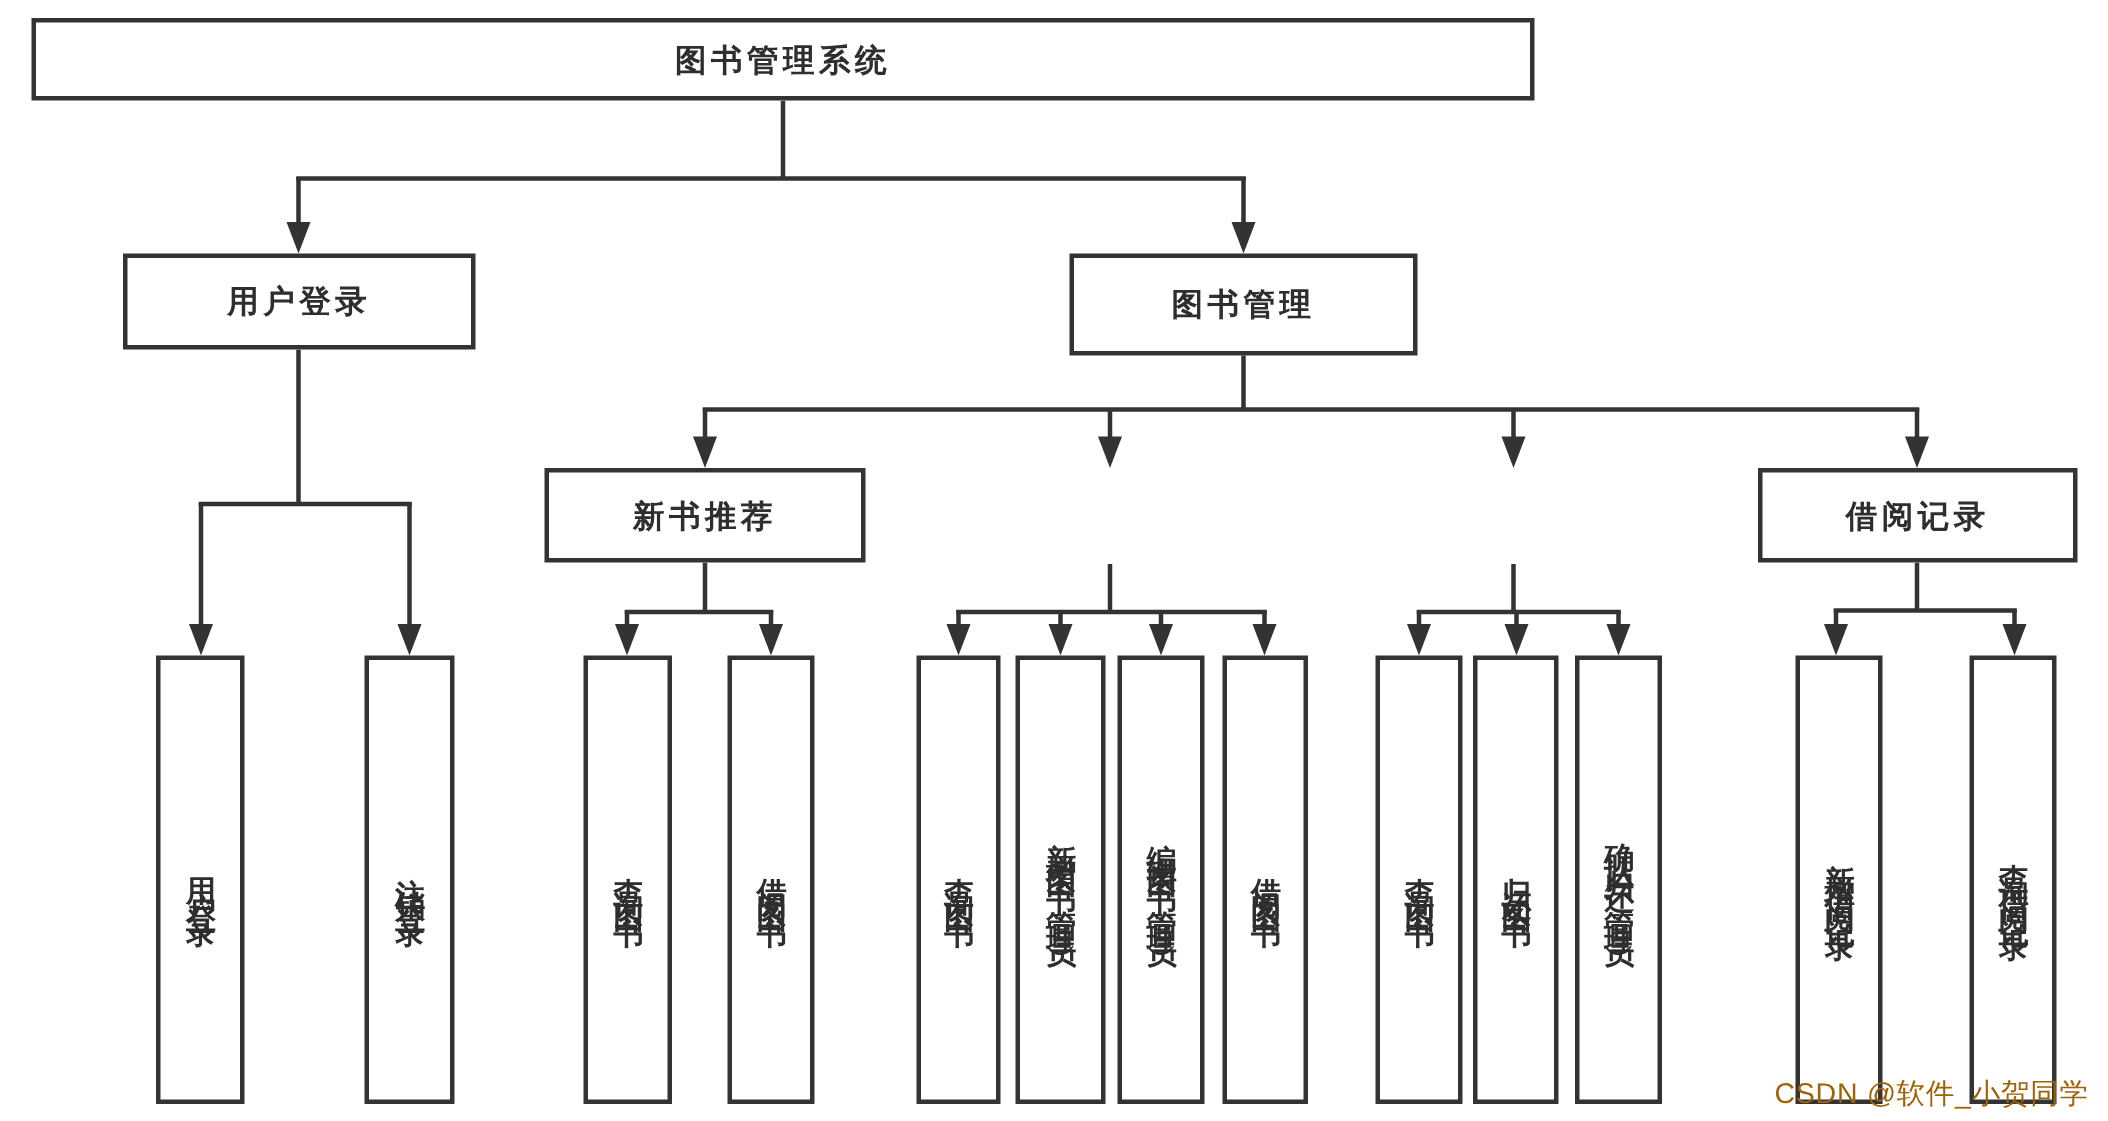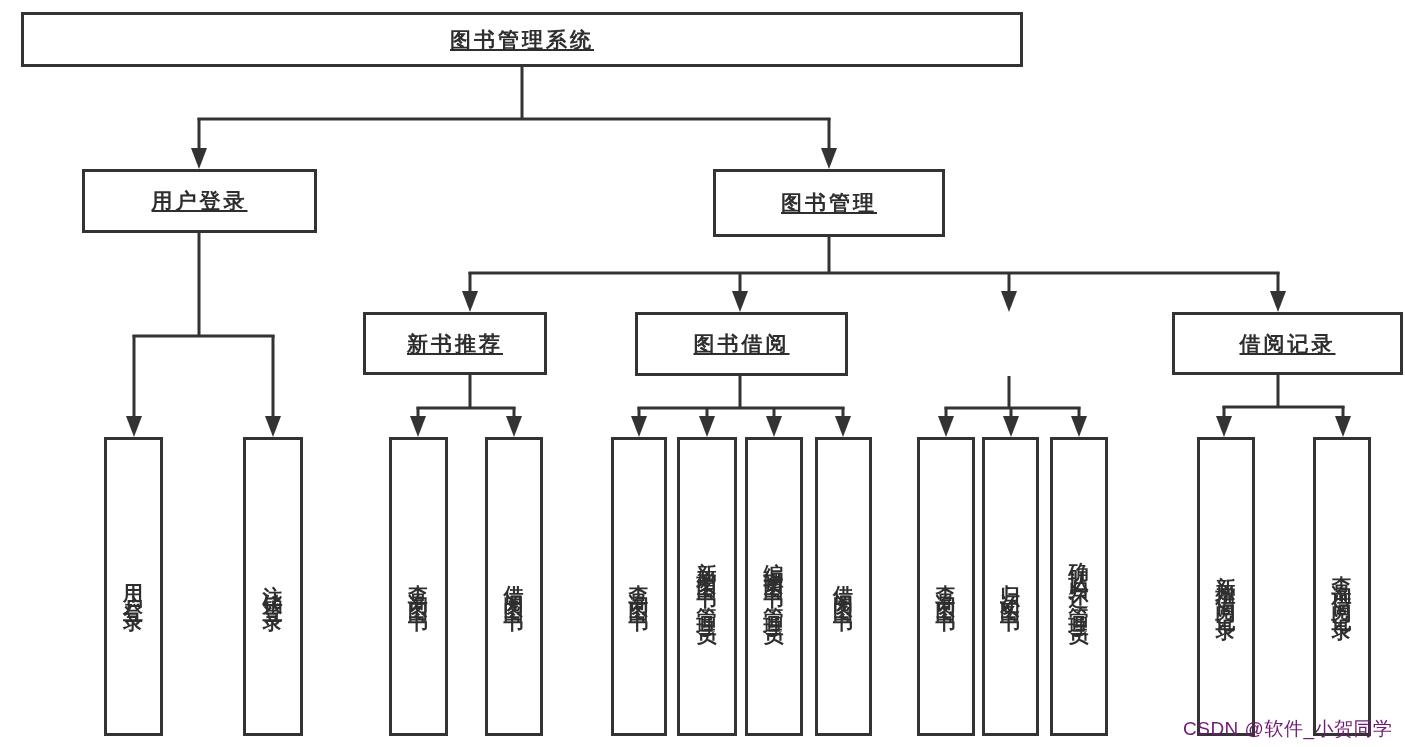--- a/index.html
+++ b/index.html
@@ -6,29 +6,29 @@
   #stage{
     position:relative;width:1405px;height:747px;background:#ffffff;overflow:hidden;
     font-family:"Liberation Sans", sans-serif;
   }
   #wires{position:absolute;left:0;top:0;z-index:1;}
   .node{
     position:absolute;box-sizing:border-box;border:3px solid #333333;background:#ffffff;
     display:flex;align-items:center;justify-content:center;z-index:2;
     color:#2e2e2e;
   }
-  .hbox{font-size:21px;font-weight:600;letter-spacing:3px;white-space:nowrap;text-decoration:underline;}
+  .hbox{font-size:21px;font-weight:600;letter-spacing:3px;white-space:nowrap;}
   .vbox .vtext{
     writing-mode:vertical-rl;text-orientation:mixed;
     font-size:20px;font-weight:600;letter-spacing:9px;line-height:1;
     color:#2e2e2e;
   }
   .watermark{
     position:absolute;z-index:3;font-size:19px;letter-spacing:0.5px;
-    color:#701a75;white-space:nowrap;
+    color:#a16207;white-space:nowrap;
   }
 </style>
 </head>
 <body>
 
 <div id="stage">
 
   <svg id="wires" width="1405" height="747">
       <line x1="522" y1="67" x2="522" y2="119" stroke="#333333" stroke-width="3"></line>
       <line x1="197.5" y1="119" x2="830.5" y2="119" stroke="#333333" stroke-width="3"></line>
@@ -88,27 +88,24 @@
     <span>图书管理系统</span>
   </div>
 
   <div class="node hbox" style="left:82px;top:169px;width:235px;height:64px;">
     <span>用户登录</span>
   </div>
   <div class="node hbox" style="left:713px;top:169px;width:232px;height:68px;">
     <span>图书管理</span>
   </div>
 
-  <div class="node hbox" style="left:363px;top:312px;width:184px;height:63px;">
+  <div class="node hbox" style="left:363px;top:312px;width:214px;height:63px;">
     <span>新书推荐</span>
   </div>
-  <div class="node hbox" style="left:635px;top:312px;width:213px;height:64px;">
-    <span>图书借阅</span>
-  </div>
-  <div class="node hbox" style="left:1172px;top:312px;width:231px;height:63px;">
+  <div class="node hbox" style="left:1172px;top:312px;width:213px;height:63px;">
     <span>借阅记录</span>
   </div>
 
   <div class="node vbox" style="left:104px;top:437px;width:59px;height:299px;">
     <span class="vtext">用户登录</span>
   </div>
   <div class="node vbox" style="left:243px;top:437px;width:60px;height:299px;">
     <span class="vtext">注销登录</span>
   </div>
 

